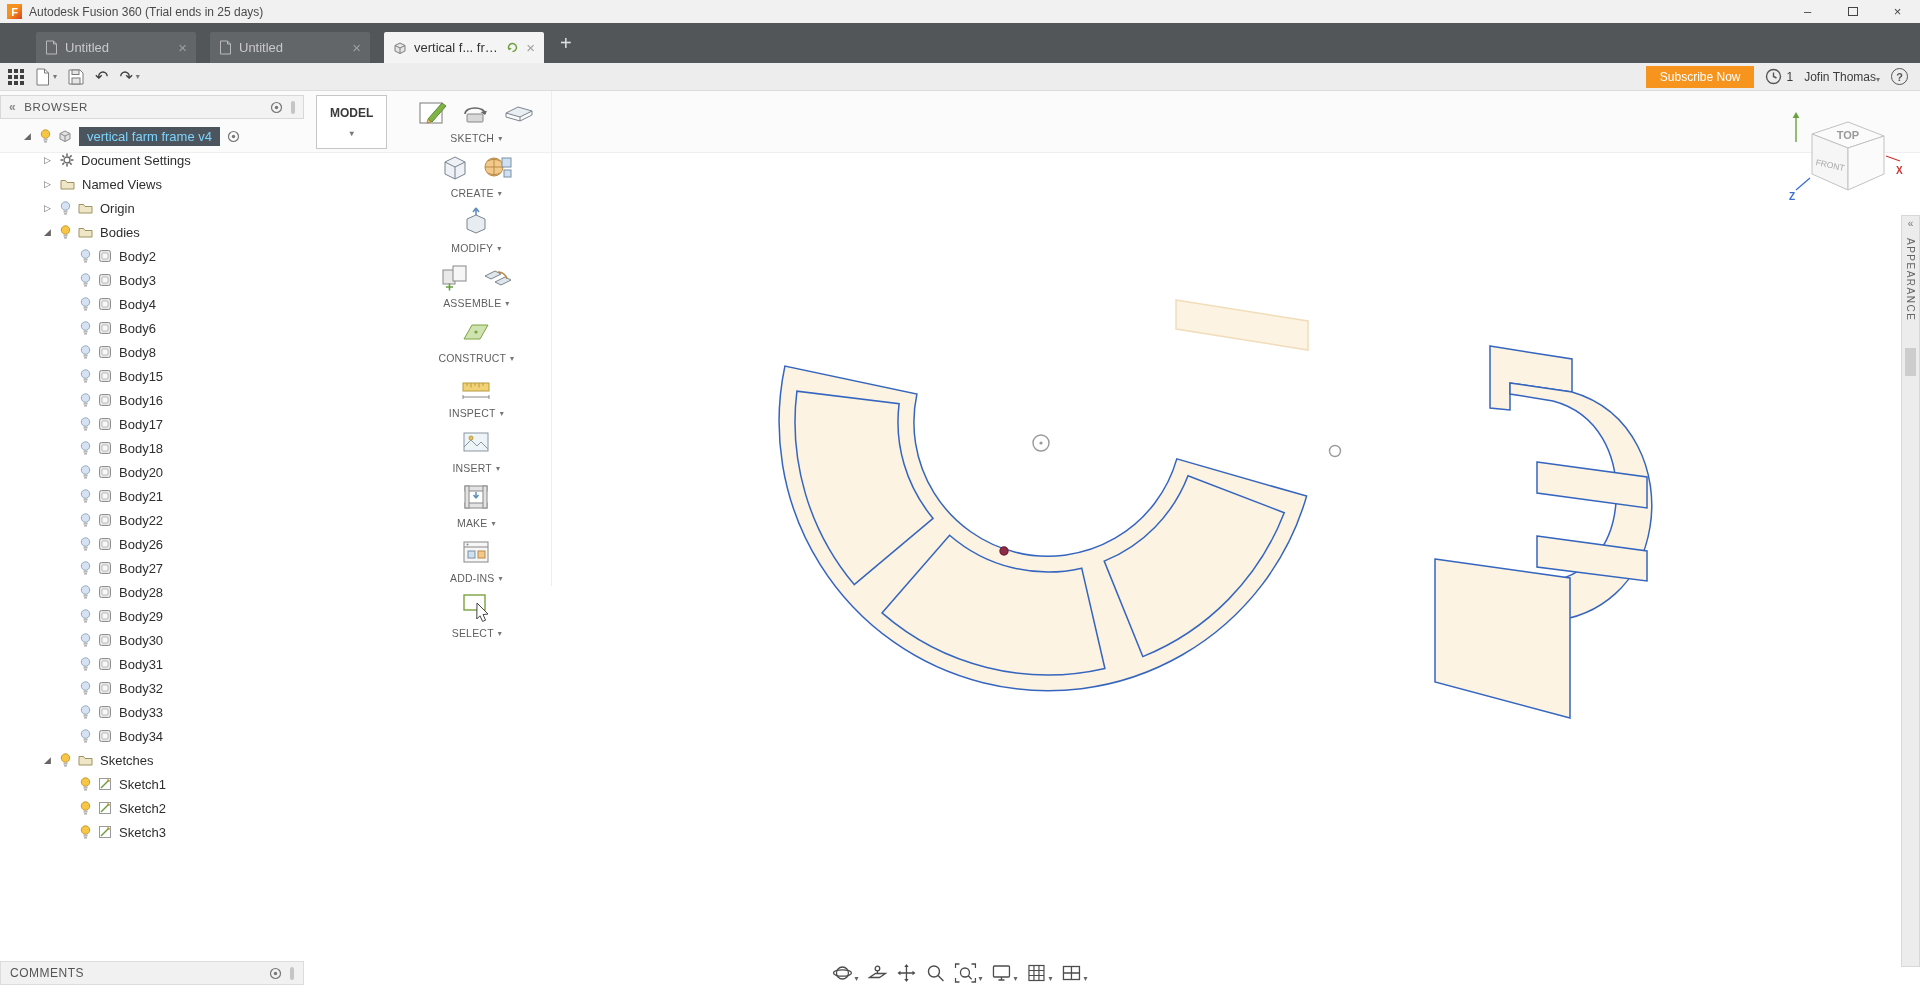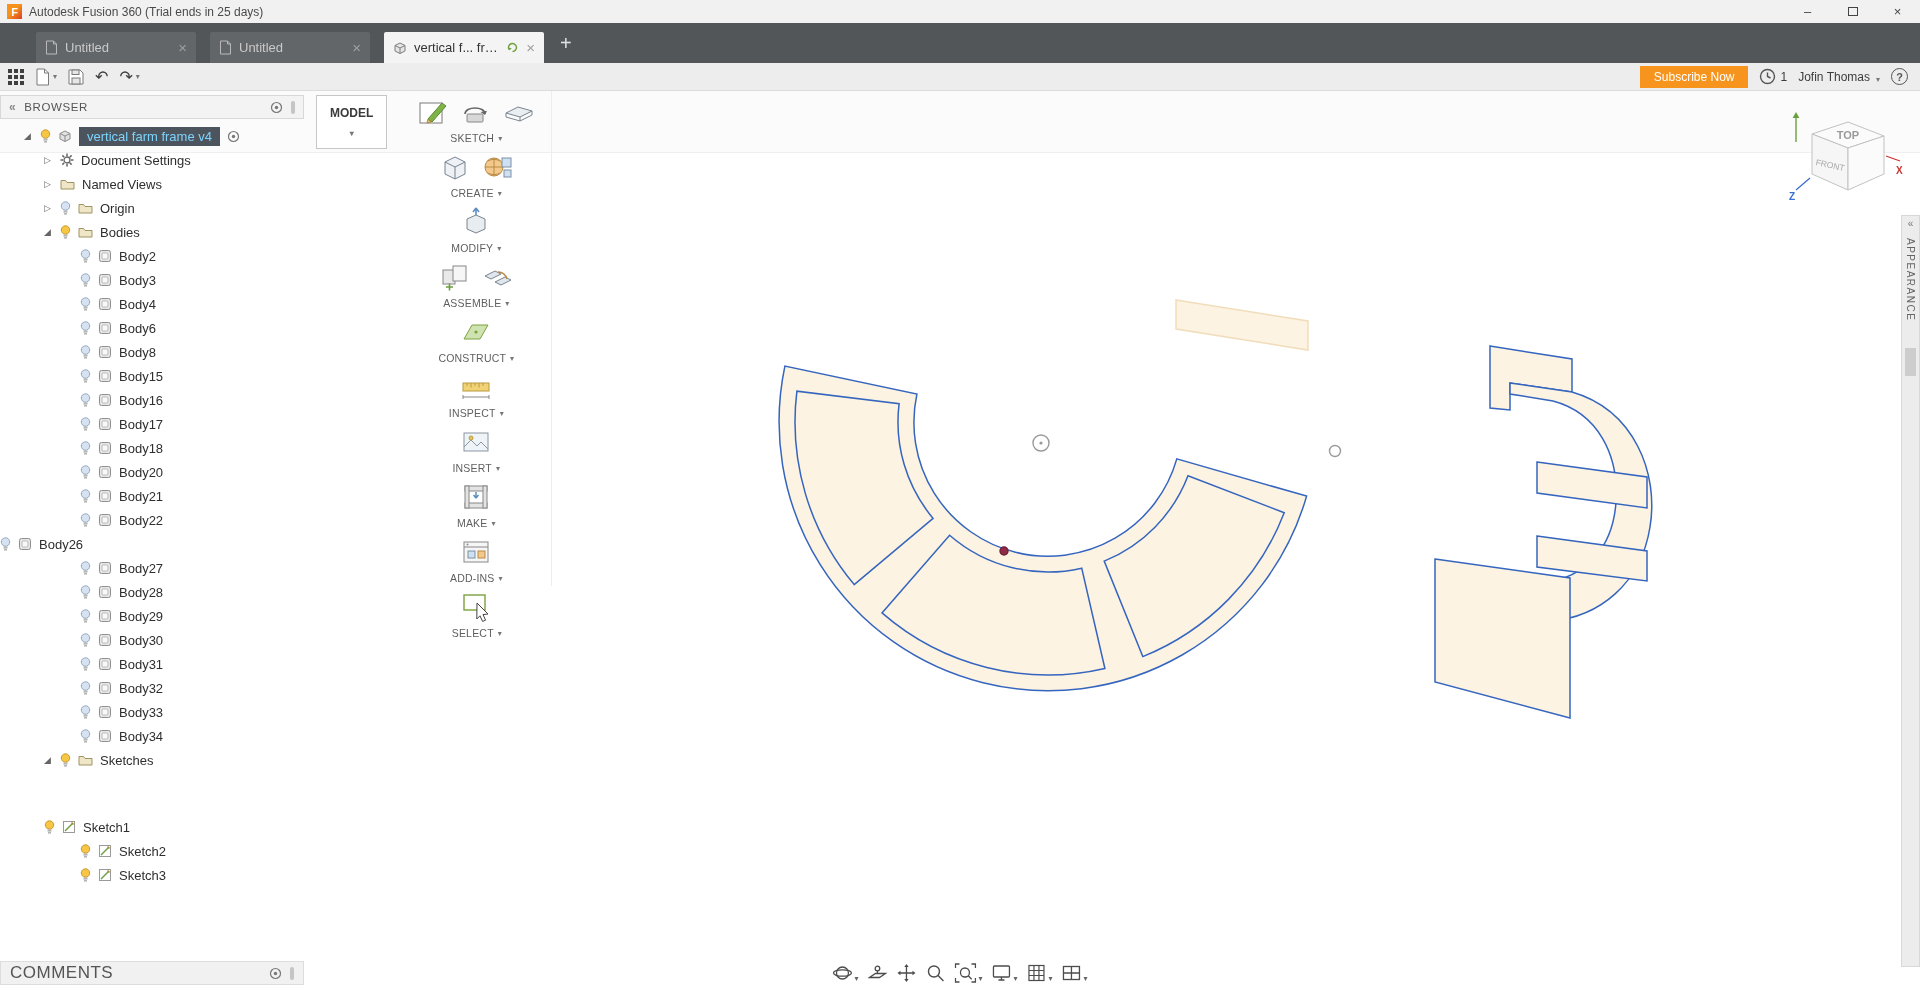--- a/index.html
+++ b/index.html
@@ -22,21 +22,21 @@
   .tab-close { color:#9f9f9f; font-size:15px; line-height:1; }
   .newtab { color:#e0e0e0; font-size:20px; margin:0 0 8px 2px; }
 
   
   .quickbar { height:28px; background:#ededed; border-bottom:1px solid #dcdcdc; display:flex; align-items:center; gap:11px; padding:0 12px 0 8px; font-size:12px; color:#3c3c3c; }
   .qbtn { display:flex; align-items:center; gap:3px; }
   .glyph-btn { font-size:16px; color:#3f3f3f; line-height:1; }
   .caret { font-size:8px; color:#777; }
   .subscribe { margin-left:auto; background:#F7941E; border:none; color:#fff; font-size:12px; padding:4px 14px; font-family:inherit; }
   .clockwrap { display:flex; align-items:center; gap:4px; }
-  .user { display:flex; align-items:flex-end; gap:6px; }
+  .user { display:flex; align-items:flex-end; }
   .help { width:17px; height:17px; border:1.5px solid #555; border-radius:50%; display:flex; align-items:center; justify-content:center; font-size:11px; font-weight:bold; color:#555; }
 
   
   .ribbon { height:62px; background:#fbfbfb; display:flex; align-items:center; padding-left:316px; border-bottom:1px solid #efefef; }
   .model-btn { display:flex; align-items:center; gap:9px; border:1px solid #c6c6c6; background:#fff; padding:10px 13px; font-size:12px; font-weight:bold; color:#3a3a3a; margin-right:14px;flex-direction:column; }
   .rgroups { display:flex; height:100%;flex-direction:column; }
   .rgroup { display:flex; flex-direction:column; align-items:center; justify-content:center; padding:2px 13px; border-right:1px solid #ededed; }
   .rgroup:last-child { border-right:none; }
   .ricons { display:flex; gap:5px; align-items:center; height:38px; }
   .rbtn { width:38px; height:38px; display:flex; align-items:center; justify-content:center; }
@@ -56,21 +56,21 @@
   .icn { display:inline-flex; align-items:center; justify-content:center; flex:none; }
 
   
   .sketch-svg { position:absolute; left:0; top:0; z-index:1; }
   .viewcube { position:absolute; top:102px; right:12px; z-index:12; }
   .sidetab { position:absolute; top:215px; right:0; width:19px; height:752px; background:#ececec; border:1px solid #d8d8d8; z-index:15; display:flex; flex-direction:column; align-items:center; padding-top:2px; }
   .expander { font-size:10px; color:#777; height:15px; }
   .vlabel { writing-mode:vertical-rl; font-size:10px; color:#666; letter-spacing:1.5px; margin-top:5px; }
   .sthumb { position:absolute; top:132px; left:3px; width:11px; height:28px; background:#cdcdcd; }
 
-  .comments { position:absolute; left:0; bottom:8px; width:304px; height:24px; background:#f1f1f1; border:1px solid #ddd; display:flex; align-items:center; gap:8px; padding:0 9px; font-size:17px; letter-spacing:0.5px; color:#555; z-index:20; }
+  .comments { position:absolute; left:0; bottom:8px; width:304px; height:24px; background:#f1f1f1; border:1px solid #ddd; display:flex; align-items:center; gap:8px; padding:0 9px; font-size:12px; letter-spacing:0.5px; color:#555; z-index:20; }
 
   .navbar { position:absolute; bottom:10px; left:50%; transform:translateX(-50%); display:flex; align-items:center; gap:9px; z-index:15; }
   .navbtn { display:flex; align-items:flex-end; gap:2px; }
   .ncaret { font-size:8px; color:#666; }
 </style>
 </head>
 <body>
 
 <div>
 
@@ -697,21 +697,21 @@
             </svg>
           </span>
           <span class="icn">
             <svg width="14" height="14" viewBox="0 0 14 14">
               <rect x="1.5" y="1.5" width="11" height="11" rx="2" fill="#e6e6e6" stroke="#8f8f8f"></rect>
               <rect x="4" y="4" width="6" height="6" rx="1" fill="#f8f8f8" stroke="#bbb"></rect>
             </svg>
           </span>
           <span class="tlabel">Body22</span>
         </div>
-        <div class="trow" style="">
+        <div class="trow" style="padding-left: 80px;">
           <span class="icn">
             <svg width="11" height="15" viewBox="0 0 11 15">
               <circle cx="5.5" cy="5" r="4.2" fill="#d7e3f2" stroke="#93a7c2"></circle>
               <rect x="3.5" y="9.6" width="4" height="2" fill="#b5b5b5"></rect>
               <rect x="4" y="12" width="3" height="1.6" fill="#b5b5b5"></rect>
             </svg>
           </span>
           <span class="icn">
             <svg width="14" height="14" viewBox="0 0 14 14">
               <rect x="1.5" y="1.5" width="11" height="11" rx="2" fill="#e6e6e6" stroke="#8f8f8f"></rect>
@@ -857,21 +857,21 @@
               <rect x="4" y="12" width="3" height="1.6" fill="#b5b5b5"></rect>
             </svg>
           </span>
           <span class="icn">
             <svg width="15" height="12" viewBox="0 0 15 12">
               <path d="M1 2.5 h4.5 l1.5 2 h7 v6.5 h-13 Z" fill="#efe6c8" stroke="#a09360"></path>
             </svg>
           </span>
           <span class="tlabel">Sketches</span>
         </div>
-        <div class="trow" style="padding-left: 44px; margin-top: 43px;">
+        <div class="trow" style="padding-left: 80px;">
           <span class="icn">
             <svg width="11" height="15" viewBox="0 0 11 15">
               <circle cx="5.5" cy="5" r="4.2" fill="#f6c644" stroke="#c79a2e"></circle>
               <rect x="3.5" y="9.6" width="4" height="2" fill="#b5b5b5"></rect>
               <rect x="4" y="12" width="3" height="1.6" fill="#b5b5b5"></rect>
             </svg>
           </span>
           <span class="icn">
             <svg width="14" height="14" viewBox="0 0 14 14">
               <rect x="1.5" y="1.5" width="11" height="11" fill="#fff" stroke="#9a9a9a"></rect>

